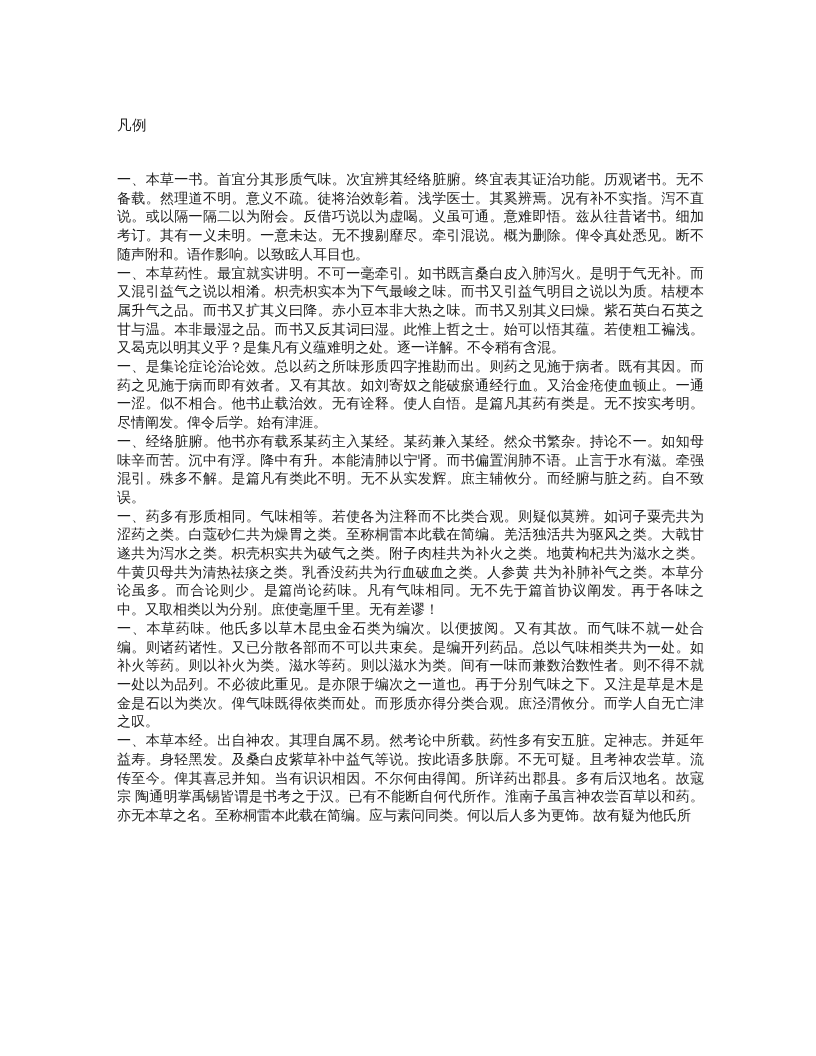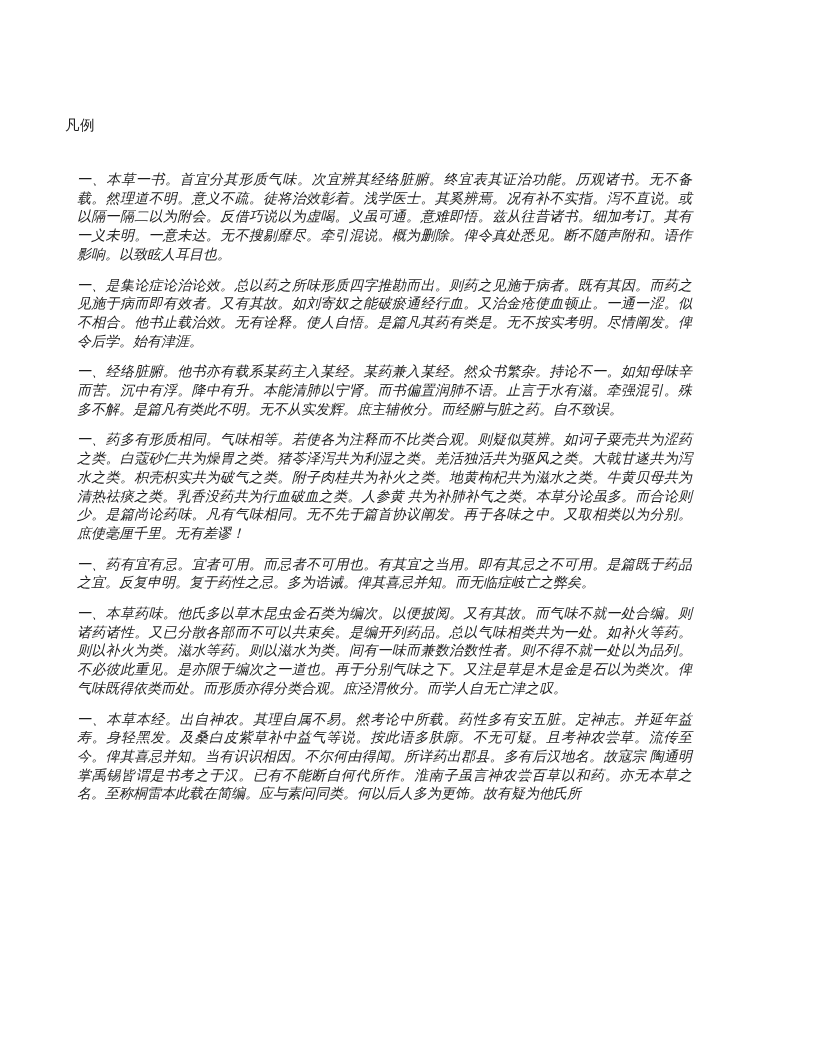--- a/index.html
+++ b/index.html
@@ -7,53 +7,52 @@
     padding: 0;
     background: #e8e8e8;
   }
   .page {
     position: relative;
     width: 816px;
     height: 1056px;
     margin: 0 auto;
     background: #ffffff;
     box-sizing: border-box;
-    padding: 116px 112px 0 65px;
+    padding: 116px 112px 0 117px;
     font-family: "Liberation Serif", "DejaVu Serif", serif;
     color: #1c1c1c;
     overflow: hidden;
   }
   .doc-title {
     font-size: 14.5px;
     line-height: 18px;
     font-weight: normal;
     margin: 0 0 37px 0;
     letter-spacing: 0.5px;
   }
   .doc-body {
     font-size: 14px;
     line-height: 18.7px;
     text-align: justify;
     text-justify: inter-ideograph;
   }
   .doc-body p {
-    margin: 12px;
+    margin: 0;
     padding: 0;
     word-break: break-all;
     overflow-wrap: break-word;
-    font-style: italic;
   }
 </style>
 </head>
 <body>
 
 <div class="page">
   <div class="doc-title">凡例</div>
   <div class="doc-body">
     <p>一、本草一书。首宜分其形质气味。次宜辨其经络脏腑。终宜表其证治功能。历观诸书。无不备载。然理道不明。意义不疏。徒将治效彰着。浅学医士。其奚辨焉。况有补不实指。泻不直说。或以隔一隔二以为附会。反借巧说以为虚喝。义虽可通。意难即悟。兹从往昔诸书。细加考订。其有一义未明。一意未达。无不搜剔靡尽。牵引混说。概为删除。俾令真处悉见。断不随声附和。语作影响。以致眩人耳目也。</p>
+    <p>一、本草药性。最宜就实讲明。不可一毫牵引。如书既言桑白皮入肺泻火。是明于气无补。而又混引益气之说以相淆。枳壳枳实本为下气最峻之味。而书又引益气明目之说以为质。桔梗本属升气之品。而书又扩其义曰降。赤小豆本非大热之味。而书又别其义曰燥。紫石英白石英之甘与温。本非最湿之品。而书又反其词曰湿。此惟上哲之士。始可以悟其蕴。若使粗工褊浅。又曷克以明其义乎？是集凡有义蕴难明之处。逐一详解。不令稍有含混。</p>
     <p>一、是集论症论治论效。总以药之所味形质四字推勘而出。则药之见施于病者。既有其因。而药之见施于病而即有效者。又有其故。如刘寄奴之能破瘀通经行血。又治金疮使血顿止。一通一涩。似不相合。他书止载治效。无有诠释。使人自悟。是篇凡其药有类是。无不按实考明。尽情阐发。俾令后学。始有津涯。</p>
     <p>一、经络脏腑。他书亦有载系某药主入某经。某药兼入某经。然众书繁杂。持论不一。如知母味辛而苦。沉中有浮。降中有升。本能清肺以宁肾。而书偏置润肺不语。止言于水有滋。牵强混引。殊多不解。是篇凡有类此不明。无不从实发辉。庶主辅攸分。而经腑与脏之药。自不致误。</p>
-    <p>一、药多有形质相同。气味相等。若使各为注释而不比类合观。则疑似莫辨。如诃子粟壳共为涩药之类。白蔻砂仁共为燥胃之类。猪苓泽泻共为利湿之类。羌活独活共为驱风之类。大戟甘遂共为泻水之类。枳壳枳实共为破气之类。附子肉桂共为补火之类。地黄枸杞共为滋水之类。牛黄贝母共为清热祛痰之类。乳香没药共为行血破血之类。人参黄 共为补肺补气之类。本草分论虽多。而合论则少。是篇尚论药味。凡有气味相同。无不先于篇首协议阐发。再于各味之中。又取相类以为分别。庶使毫厘千里。无有差谬！</p>
-    <p>一、药有宜有忌。宜者可用。而忌者不可用也。有其宜之当用。即有其忌之不可用。是篇既于药品之宜。反复申明。复于药性之忌。多为诰诫。俾其喜忌并知。而无临症岐亡之弊矣。</p>
+    <p>一、药多有形质相同。气味相等。若使各为注释而不比类合观。则疑似莫辨。如诃子粟壳共为涩药之类。白蔻砂仁共为燥胃之类。至称桐雷本此载在简编。羌活独活共为驱风之类。大戟甘遂共为泻水之类。枳壳枳实共为破气之类。附子肉桂共为补火之类。地黄枸杞共为滋水之类。牛黄贝母共为清热祛痰之类。乳香没药共为行血破血之类。人参黄 共为补肺补气之类。本草分论虽多。而合论则少。是篇尚论药味。凡有气味相同。无不先于篇首协议阐发。再于各味之中。又取相类以为分别。庶使毫厘千里。无有差谬！</p>
     <p>一、本草药味。他氏多以草木昆虫金石类为编次。以便披阅。又有其故。而气味不就一处合编。则诸药诸性。又已分散各部而不可以共束矣。是编开列药品。总以气味相类共为一处。如补火等药。则以补火为类。滋水等药。则以滋水为类。间有一味而兼数治数性者。则不得不就一处以为品列。不必彼此重见。是亦限于编次之一道也。再于分别气味之下。又注是草是木是金是石以为类次。俾气味既得依类而处。而形质亦得分类合观。庶泾渭攸分。而学人自无亡津之叹。</p>
     <p>一、本草本经。出自神农。其理自属不易。然考论中所载。药性多有安五脏。定神志。并延年益寿。身轻黑发。及桑白皮紫草补中益气等说。按此语多肤廓。不无可疑。且考神农尝草。流传至今。俾其喜忌并知。当有识识相因。不尔何由得闻。所详药出郡县。多有后汉地名。故寇宗 陶通明掌禹锡皆谓是书考之于汉。已有不能断自何代所作。淮南子虽言神农尝百草以和药。亦无本草之名。至称桐雷本此载在简编。应与素问同类。何以后人多为更饰。故有疑为他氏所</p>
   </div>
 </div>
 
 </body></html>

